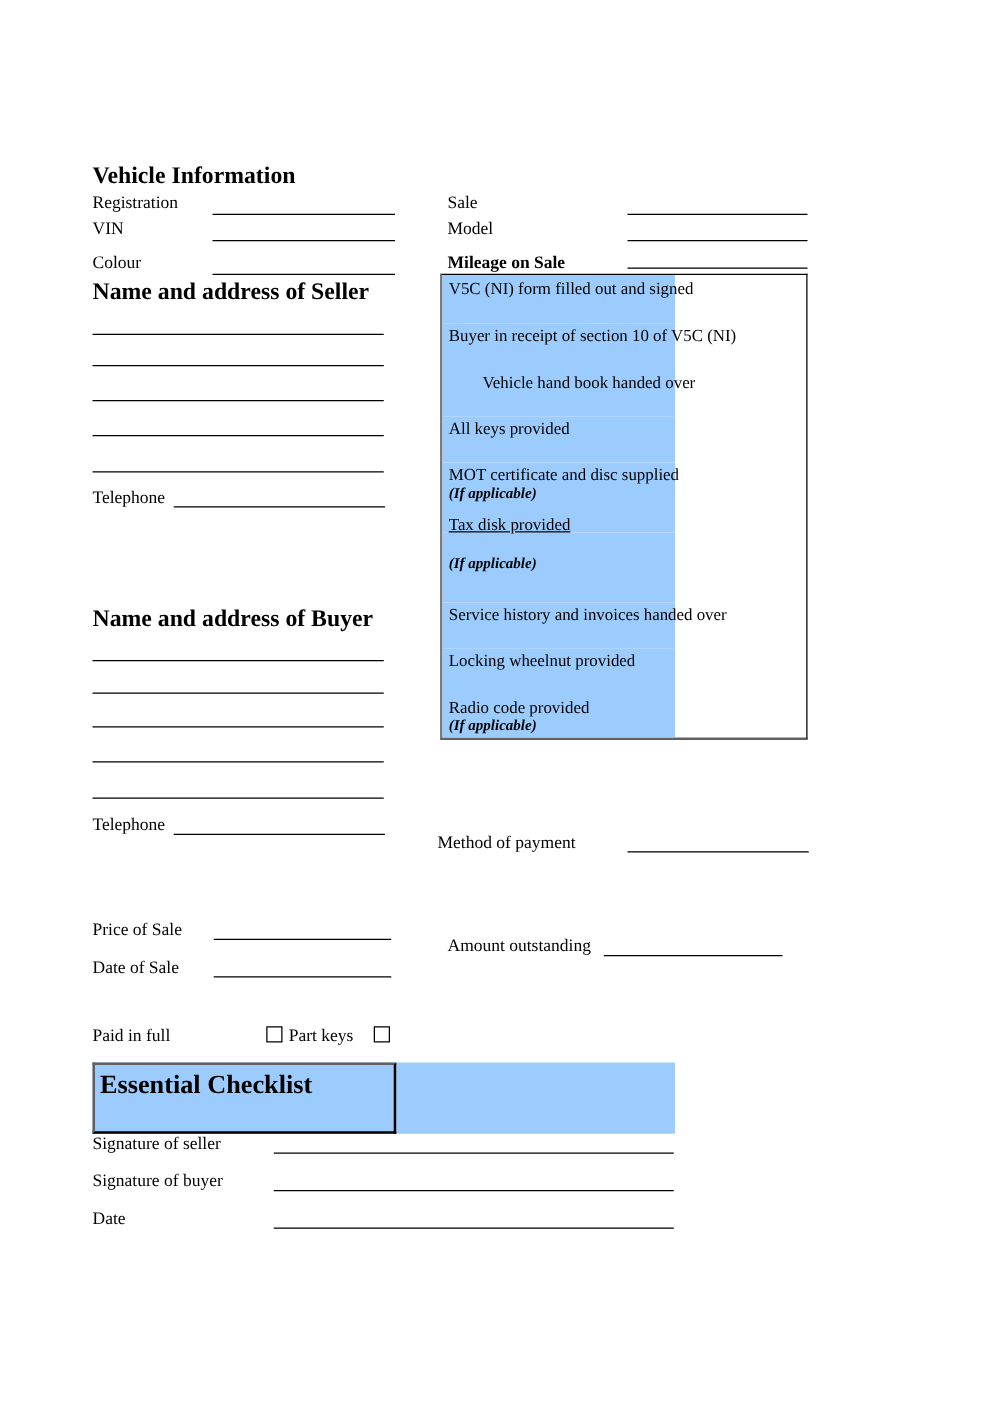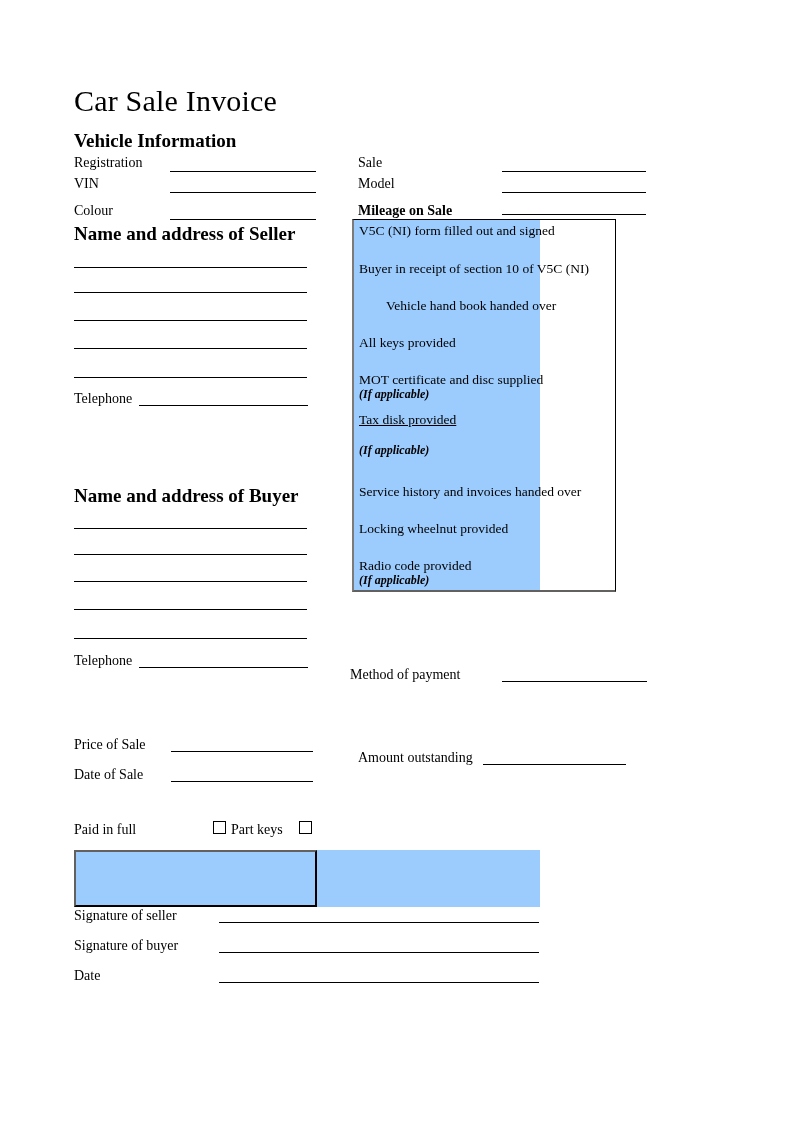--- a/index.html
+++ b/index.html
@@ -55,21 +55,21 @@
   }
   .rule-thin {
     height: 0;
     border-top: 1.4px solid #000000;
   }
 
   
   #checklist-box {
     left: 352px;
     top: 219px;
-    width: 264px;
+    width: 294px;
     height: 373px;
     border-top: 1.5px solid #000000;
     border-right: 1.5px solid #000000;
     border-bottom: 2.5px solid #62615f;
     border-left: 2.5px solid #7c7b79;
     box-sizing: border-box;
   }
   .chk-fill {
     position: absolute;
     left: 0;
@@ -127,21 +127,20 @@
     line-height: 26px;
     font-weight: bold;
     white-space: nowrap;
   }
 </style>
 </head>
 <body>
 
 <div class="page">
 
-  <div class="abs" id="doc-title">Car Sale Invoice</div>
 
   <div class="abs section-heading" style="left:74px; top:132px;">Vehicle Information</div>
 
   <div class="abs field-label" style="left:74px; top:155px;">Registration</div>
   <div class="abs field-label" style="left:74px; top:176px;">VIN</div>
   <div class="abs field-label" style="left:74px; top:203px;">Colour</div>
 
   <div class="abs rule" style="left:170px; top:171px; width:146px;"></div>
   <div class="abs rule" style="left:170px; top:192px; width:146px;"></div>
   <div class="abs rule" style="left:170px; top:219px; width:146px;"></div>
@@ -222,20 +221,21 @@
   <div class="abs field-label" style="left:358px; top:750px;">Amount outstanding</div>
   <div class="abs rule" style="left:483px; top:764px; width:143px;"></div>
 
   <div class="abs field-label" style="left:74px; top:822px;">Paid in full</div>
   <div class="abs checkbox" style="left:213px; top:821px;"></div>
   <div class="abs field-label" style="left:231px; top:822px;">Part keys</div>
   <div class="abs checkbox" style="left:299px; top:821px;"></div>
 
   <div class="abs" id="essential-banner-right"></div>
   <div class="abs" id="essential-banner-left"></div>
+  <div class="abs" id="essential-title">Essential Checklist</div>
 
   <div class="abs field-label" style="left:74px; top:908px;">Signature of seller</div>
   <div class="abs rule-thin" style="left:219px; top:922px; width:320px;"></div>
 
   <div class="abs field-label" style="left:74px; top:938px;">Signature of buyer</div>
   <div class="abs rule-thin" style="left:219px; top:952px; width:320px;"></div>
 
   <div class="abs field-label" style="left:74px; top:968px;">Date</div>
   <div class="abs rule-thin" style="left:219px; top:982px; width:320px;"></div>
 

